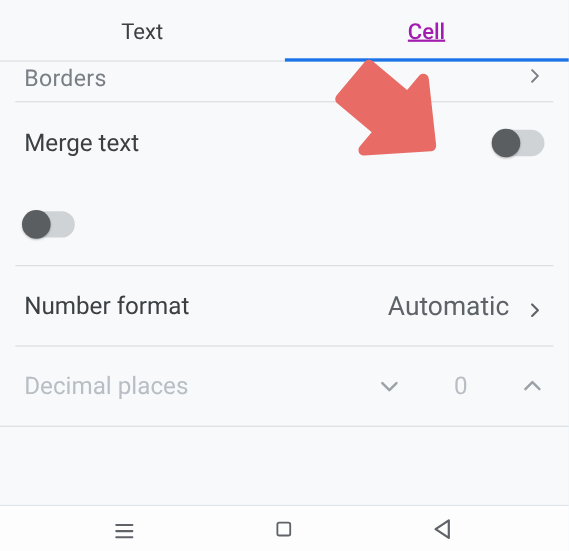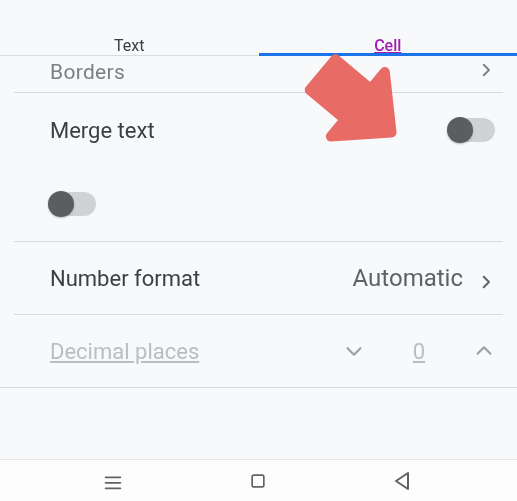--- a/index.html
+++ b/index.html
@@ -18,23 +18,23 @@
     position: relative;
   }
   .tabs {
     display: flex;
     height: 56px;
     border-bottom: 1px solid #d9dde1;
   }
   .tab {
     flex: 1;
     display: flex;
-    align-items: flex-end;
+    align-items: center;
     justify-content: center;
-    font-size: 16px;
+    font-size: 20px;
     color: #3c4043;
     cursor: pointer;
     position: relative;
   }
   .tab.active {
     color: #a21caf;
     font-weight: 500;
     text-decoration: underline;
   }
   .tab.active::after {
@@ -45,21 +45,20 @@
     background: #1a73e8;
   }
   .row {
     display: flex;
     align-items: center;
     justify-content: space-between;
     padding: 0 22px;
     height: 72px;
     color: #3c4043;
     font-size: 22px;
-    margin-left: 28px;
   }
   .row.partial {
     height: 36px;
     align-items: flex-start;
     padding-top: 4px;
     color: #7a7f85;
     font-size: 21px;
     letter-spacing: 0.3px;
   }
   .row.tight { height: 74px; }
@@ -93,21 +92,20 @@
   }
   .right-group {
     display: flex;
     align-items: center;
     gap: 14px;
     color: #5f6368;
     font-size: 24px;
   }
   .disabled-row {
     color: #b8bec3;
-    text-decoration: underline;
   }
   .disabled-row .stepper-val {
     color: #b8bec3;
     font-size: 22px;
     width: 40px;
     text-align: center;
   }
   .stepper {
     display: flex;
     align-items: center;

